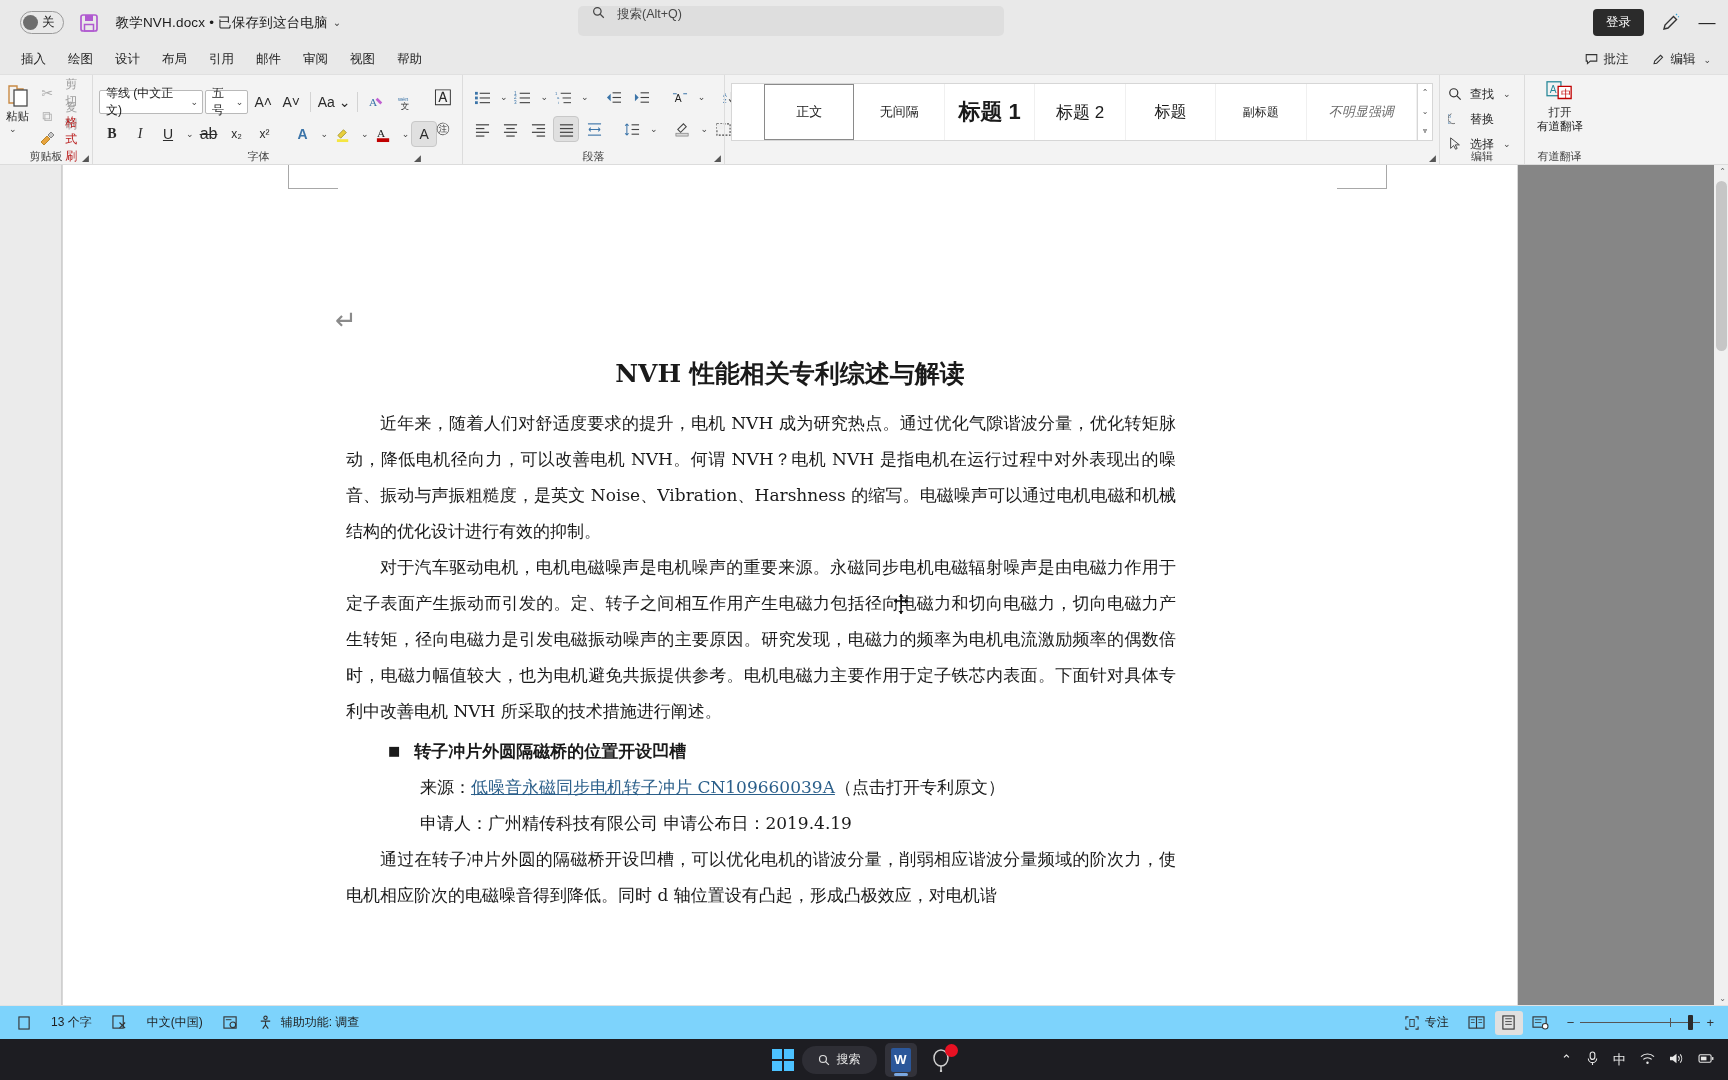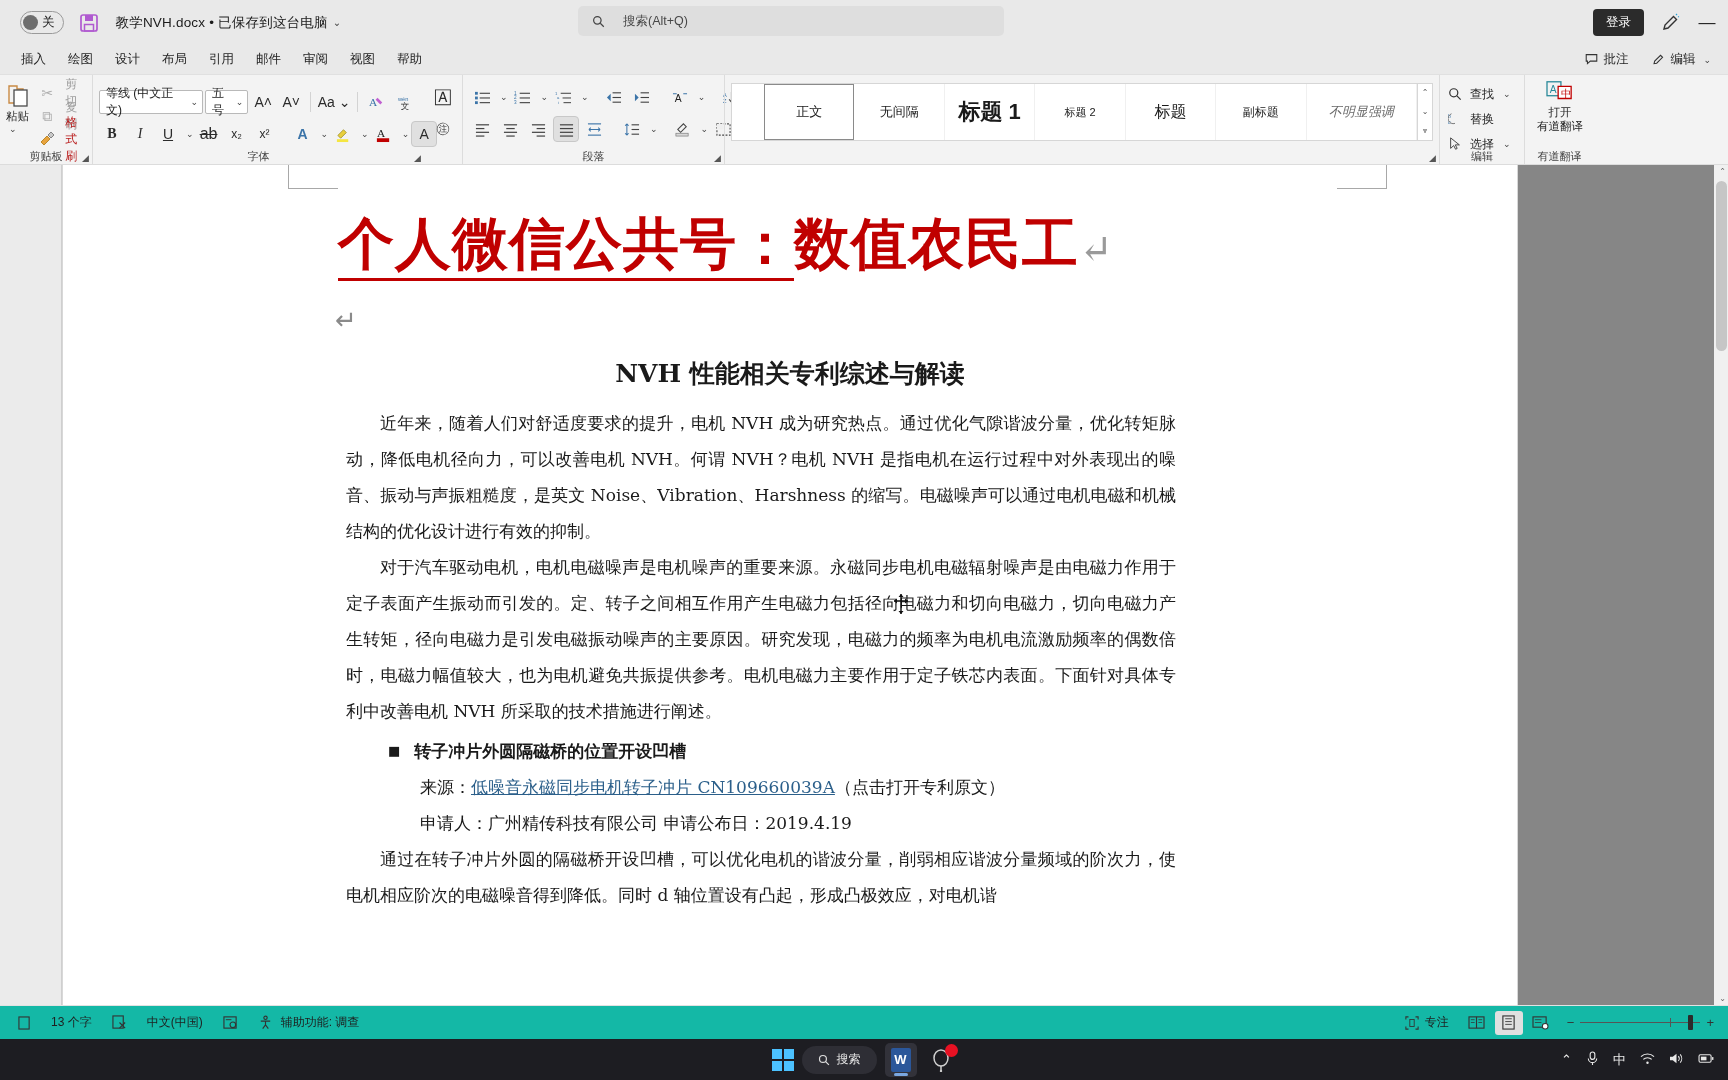--- a/index.html
+++ b/index.html
@@ -27,21 +27,21 @@
     width: 15px; height: 15px; border-radius: 50%; background: #6e6e6e;
   }
   .autosave .lbl { font-size: 12.5px; color: #1a1a1a; }
   .save-icon { width: 22px; height: 22px; margin-right: 16px; position: relative; }
   .doc-title { font-size: 13.5px; color: #1b1b1b; letter-spacing: .2px; }
   .chev { font-size: 10px; color: #444; margin-left: 5px; }
 
   .searchbox {
     position: absolute; left: 578px; top: 6px; width: 426px; height: 30px;
     background: #dedede; border-radius: 5px;
-    display: flex; align-items: center; padding-left: 14px; gap: 18px;
+    display: flex; align-items: flex-start; padding-left: 14px; gap: 12px;
   }
   .searchbox .ph { font-size: 12.5px; color: #474747; }
 
   .tb-right { position: absolute; right: 10px; top: 0; height: 45px; display: flex; align-items: center; gap: 16px; }
   .login-btn {
     background: #2b2b2b; color: #fff; font-size: 12.5px;
     border-radius: 4px; padding: 5px 13px;
   }
   .pen-ic { width: 20px; height: 20px; }
   .minbtn { font-size: 17px; color: #222; width: 22px; text-align: center; line-height: 10px;}
@@ -97,21 +97,21 @@
     height: 58px; margin-top: 4px;
   }
   .sty {
     width: 98px; display: flex; align-items: center; justify-content: center;
     border-right: 1px solid #f0f0f0; color: #1a1a1a;
   }
   .sty.active { border: 1px solid #8a8a8a; }
   .sty.s-normal { font-size: 13px; margin-left: 32px; }
   .sty.s-nospace { font-size: 13px; }
   .sty.s-h1 { font-size: 22px; font-weight: bold; }
-  .sty.s-h2 { font-size: 11px; }
+  .sty.s-h2 { font-size: 17px; }
   .sty.s-title { font-size: 16px; }
   .sty.s-sub { font-size: 12px; }
   .sty.s-emph { font-size: 13px; font-style: italic; color: #6a6a6a; }
   .gal-scroll { width: 16px; display: flex; flex-direction: column; justify-content: space-between; border-left:1px solid #d6d6d6;}
   .gal-scroll div { font-size: 8px; text-align: center; color: #555; height: 18px; line-height: 18px; }
 
   
   .edit-item { display: flex; align-items: center; gap: 6px; height: 22px; font-size: 12px; color: #1f1f1f; }
   .yodao { display: flex; flex-direction: column; align-items: center; justify-content: center; width: 58px; gap: 1px;}
   .yodao .t { font-size: 11.5px; color: #1f1f1f; line-height: 13px; text-align: center;}
@@ -166,21 +166,21 @@
   }
 
   
   .vscroll { position: absolute; right: 0; top: 0; width: 14px; height: 100%; background: #f0f0f0; }
   .vthumb { position: absolute; right: 1px; top: 16px; width: 11px; height: 170px; background: #c6c6c6; border-radius: 6px; }
   .vs-up, .vs-dn { position:absolute; right:2px; font-size:8px; color:#666; }
 
   
   .statusbar {
     position: absolute; bottom: 41px; left: 0; width: 1728px; height: 34px;
-    background: #14b8a6; display: flex; align-items: center;
+    background: #7dd3fc; display: flex; align-items: center;
     padding: 0 8px; border-top: 1px solid #e2e2e2;
   }
   .sb-item { display: flex; align-items: center; gap: 6px; font-size: 12px; color: #1f1f1f; padding: 0 10px; }
   .sb-right { margin-left: auto; display: flex; align-items: center; gap: 4px; }
   .view-btn { width: 28px; height: 24px; display: flex; align-items: center; justify-content: center; border-radius: 3px; font-size: 14px;}
   .view-btn.active { background: #e0e0e0; }
   .zoom-slider { display: flex; align-items: center; gap: 6px; margin-left: 8px; margin-right: 6px;}
   .zline { width: 120px; height: 1px; background: #555; position: relative; }
   .zmid { position: absolute; left: 90px; top: -4px; width: 1px; height: 9px; background: #555;}
   .zthumb { position: absolute; left: 108px; top: -7px; width: 5px; height: 15px; background: #2b2b2b; border-radius: 1px;}
@@ -618,23 +618,20 @@
   </div>
 </div>
 
 <div class="docarea">
   <div class="ruler-left"></div>
 
   <div class="page">
     <div class="mark tl"></div>
     <div class="mark tr"></div>
 
-    <div class="redhead">
-      <span class="ul">个人微信公共号：</span><span>数值农民工</span><span class="pilcrow">↵</span>
-    </div>
 
     <div class="para-mark2">↵</div>
 
     <div class="doc-title2">NVH 性能相关专利综述与解读</div>
 
     <div class="body-text">
       <p>近年来，随着人们对舒适度要求的提升，电机 NVH 成为研究热点。通过优化气隙谐波分量，优化转矩脉动，降低电机径向力，可以改善电机 NVH。何谓 NVH？电机 NVH 是指电机在运行过程中对外表现出的噪音、振动与声振粗糙度，是英文 Noise、Vibration、Harshness 的缩写。电磁噪声可以通过电机电磁和机械结构的优化设计进行有效的抑制。</p>
       <p>对于汽车驱动电机，电机电磁噪声是电机噪声的重要来源。永磁同步电机电磁辐射噪声是由电磁力作用于定子表面产生振动而引发的。定、转子之间相互作用产生电磁力包括径向电磁力和切向电磁力，切向电磁力产生转矩，径向电磁力是引发电磁振动噪声的主要原因。研究发现，电磁力的频率为电机电流激励频率的偶数倍时，电磁力幅值较大，也为电机避免共振提供参考。电机电磁力主要作用于定子铁芯内表面。下面针对具体专利中改善电机 NVH 所采取的技术措施进行阐述。</p>
 
       <div class="bullet-line">

